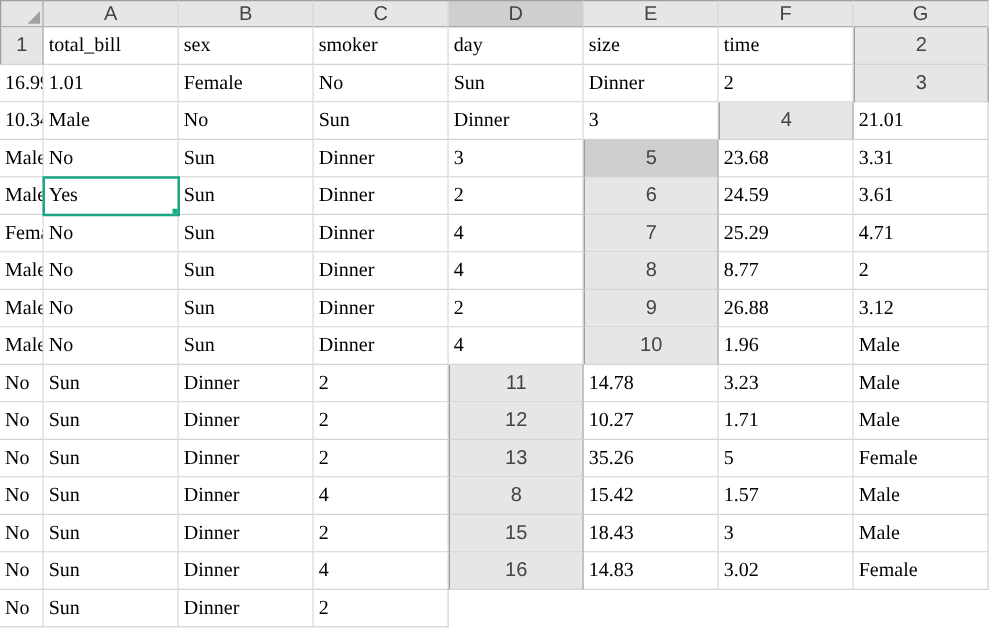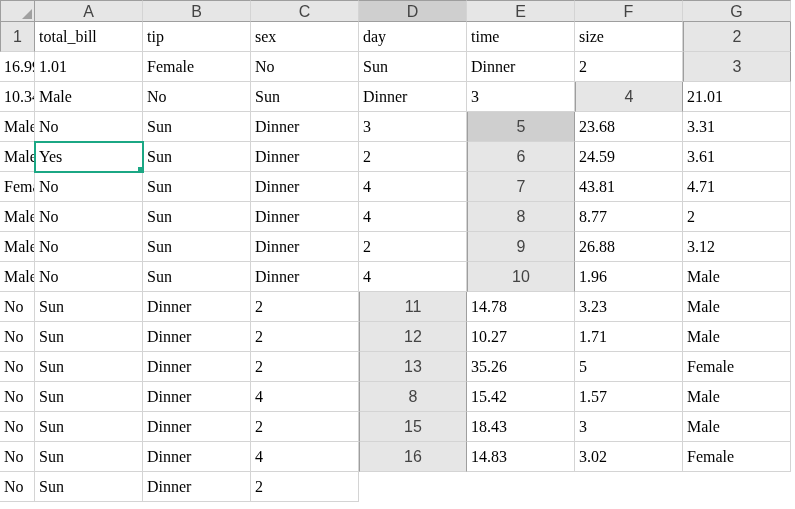--- a/index.html
+++ b/index.html
@@ -92,25 +92,25 @@
     <div class="cell corner"></div>
     <div class="cell col-head">A</div>
     <div class="cell col-head">B</div>
     <div class="cell col-head">C</div>
     <div class="cell col-head sel">D</div>
     <div class="cell col-head">E</div>
     <div class="cell col-head">F</div>
     <div class="cell col-head">G</div>
     <div class="cell row-head">1</div>
     <div class="cell txt overflow"><span>total_bill</span></div>
-    <div class="cell txt">tip</div>
     <div class="cell txt">sex</div>
+    <div class="cell txt">smoker</div>
     <div class="cell txt">day</div>
+    <div class="cell txt">size</div>
     <div class="cell txt">time</div>
-    <div class="cell txt">size</div>
     <div class="cell row-head">2</div>
     <div class="cell num">16.99</div>
     <div class="cell num">1.01</div>
     <div class="cell txt">Female</div>
     <div class="cell txt">No</div>
     <div class="cell txt">Sun</div>
     <div class="cell txt">Dinner</div>
     <div class="cell num">2</div>
     <div class="cell row-head">3</div>
     <div class="cell num">10.34</div>
@@ -136,21 +136,21 @@
     <div class="cell num">2</div>
     <div class="cell row-head">6</div>
     <div class="cell num">24.59</div>
     <div class="cell num">3.61</div>
     <div class="cell txt">Female</div>
     <div class="cell txt">No</div>
     <div class="cell txt">Sun</div>
     <div class="cell txt">Dinner</div>
     <div class="cell num">4</div>
     <div class="cell row-head">7</div>
-    <div class="cell num">43.81</div>
+    <div class="cell num">25.29</div>
     <div class="cell num">4.71</div>
     <div class="cell txt">Male</div>
     <div class="cell txt">No</div>
     <div class="cell txt">Sun</div>
     <div class="cell txt">Dinner</div>
     <div class="cell num">4</div>
     <div class="cell row-head">8</div>
     <div class="cell num">8.77</div>
     <div class="cell num">2</div>
     <div class="cell txt">Male</div>

